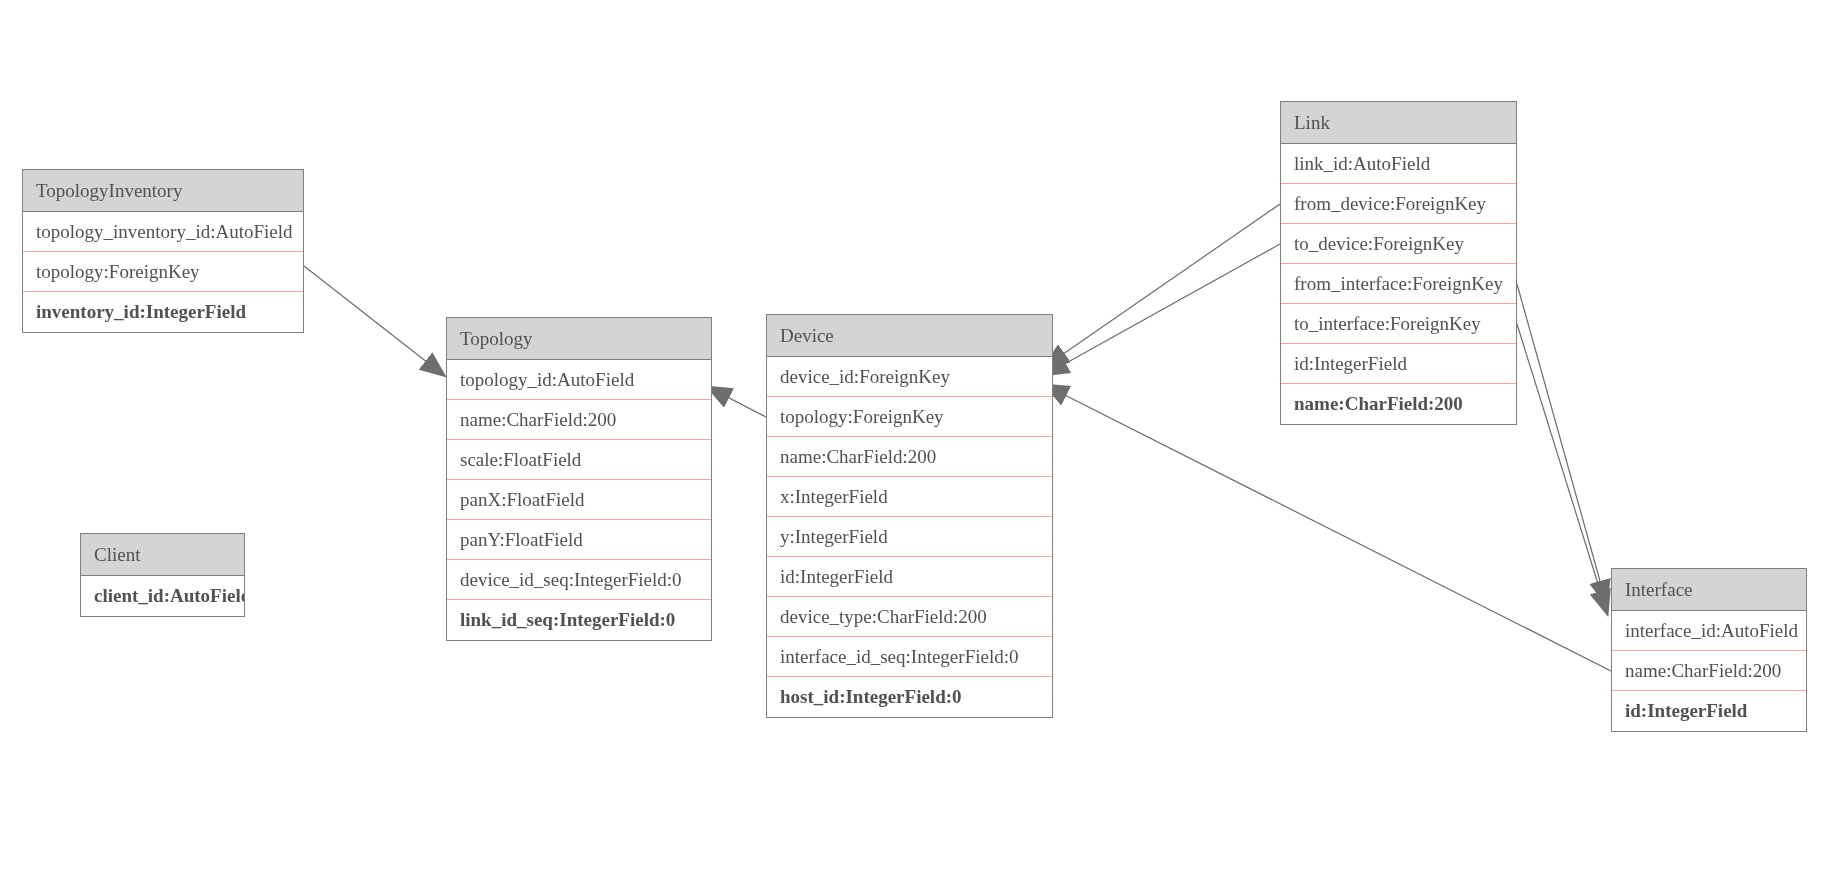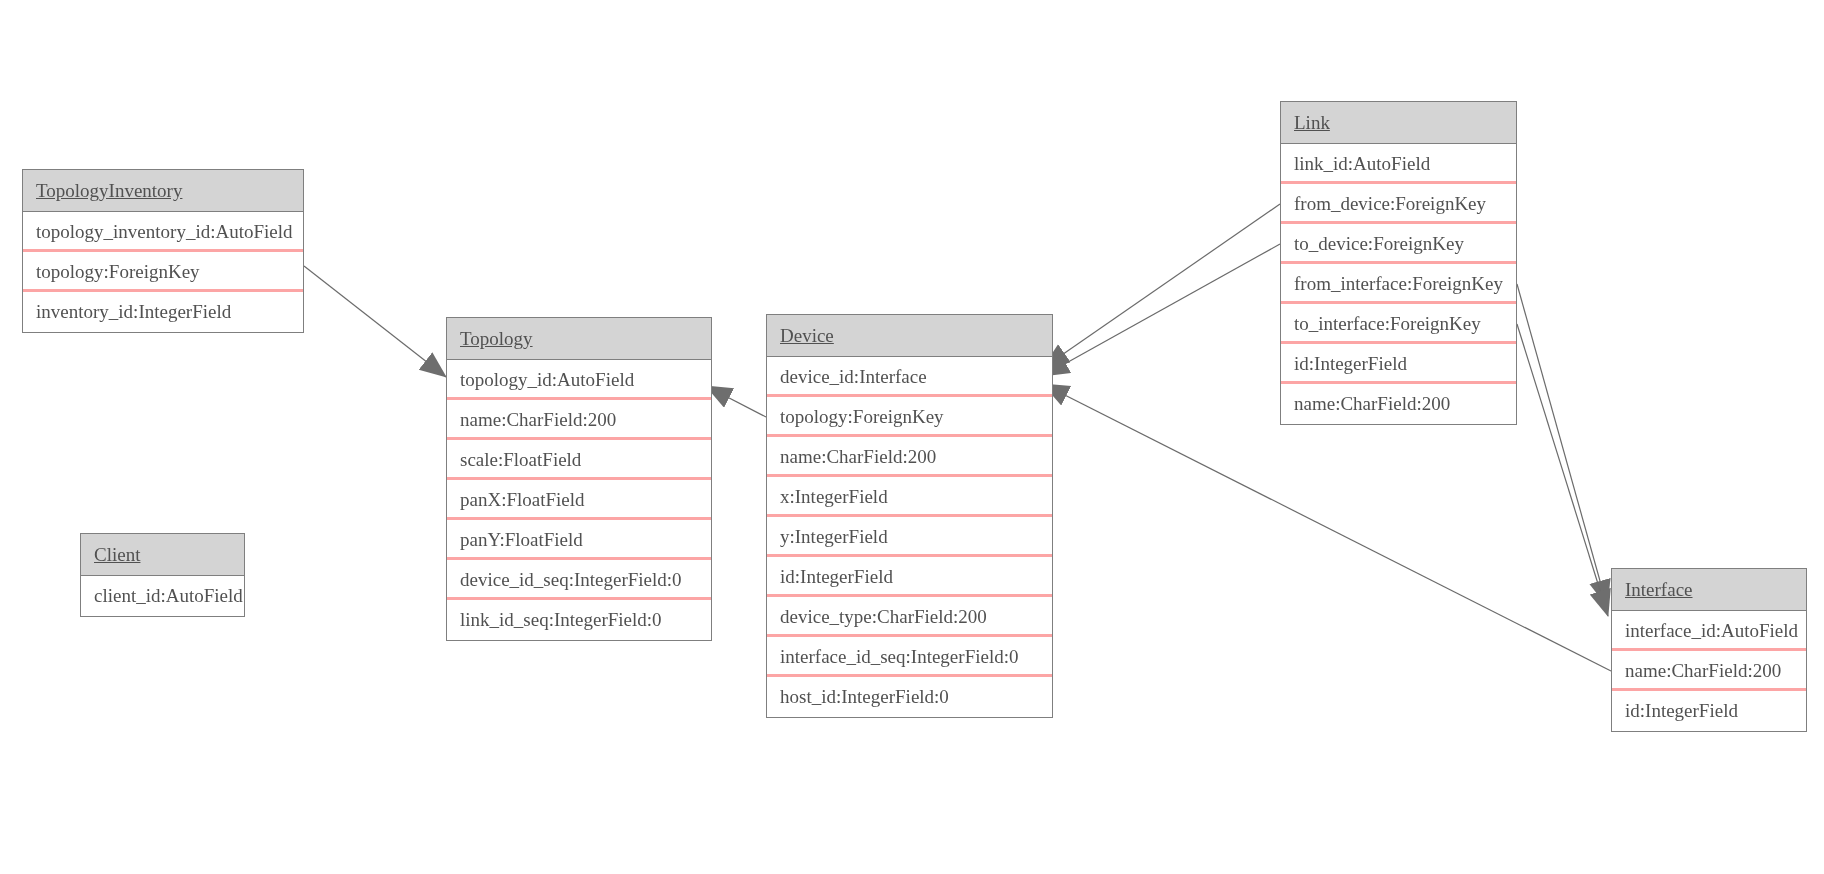--- a/index.html
+++ b/index.html
@@ -26,34 +26,33 @@
   .entity-header {
     box-sizing: border-box;
     height: 42px;
     line-height: 41px;
     background: #d4d4d4;
     border-bottom: 1px solid #7f7f7f;
     padding-left: 13px;
     font-size: 19px;
     white-space: nowrap;
     overflow: hidden;
-    text-decoration: underline;
   }
   .entity-row {
     box-sizing: border-box;
     height: 40px;
     line-height: 39px;
-    border-bottom: 3px solid #fca5a5;
+    border-bottom: 1px solid #fca5a5;
     padding-left: 13px;
     font-size: 19px;
     background: #ffffff;
     white-space: nowrap;
     overflow: hidden;
   }
-  .entity-row:last-child { border-bottom: none; }
+  .entity-row:last-child { border-bottom: none; font-weight: bold; }
 </style>
 </head>
 <body>
 
 <div id="canvas">
 
   <svg id="edges" viewBox="0 0 1824 874" xmlns="http://www.w3.org/2000/svg">
     <defs>
       <marker id="arrowhead" markerUnits="userSpaceOnUse" markerWidth="32" markerHeight="24" refX="26" refY="11" orient="auto">
         <path d="M0,0 L27,11 L0,22 Z" fill="#6e6e6e"></path>
@@ -86,21 +85,21 @@
     <div class="entity-row">link_id_seq:IntegerField:0</div>
   </div>
 
   <div class="entity" style="left:80px; top:525px; width:165px;margin-top:8px;">
     <div class="entity-header">Client</div>
     <div class="entity-row">client_id:AutoField</div>
   </div>
 
   <div class="entity" style="left:766px; top:314px; width:287px;">
     <div class="entity-header">Device</div>
-    <div class="entity-row">device_id:Interface</div>
+    <div class="entity-row">device_id:ForeignKey</div>
     <div class="entity-row">topology:ForeignKey</div>
     <div class="entity-row">name:CharField:200</div>
     <div class="entity-row">x:IntegerField</div>
     <div class="entity-row">y:IntegerField</div>
     <div class="entity-row">id:IntegerField</div>
     <div class="entity-row">device_type:CharField:200</div>
     <div class="entity-row">interface_id_seq:IntegerField:0</div>
     <div class="entity-row">host_id:IntegerField:0</div>
   </div>
 

